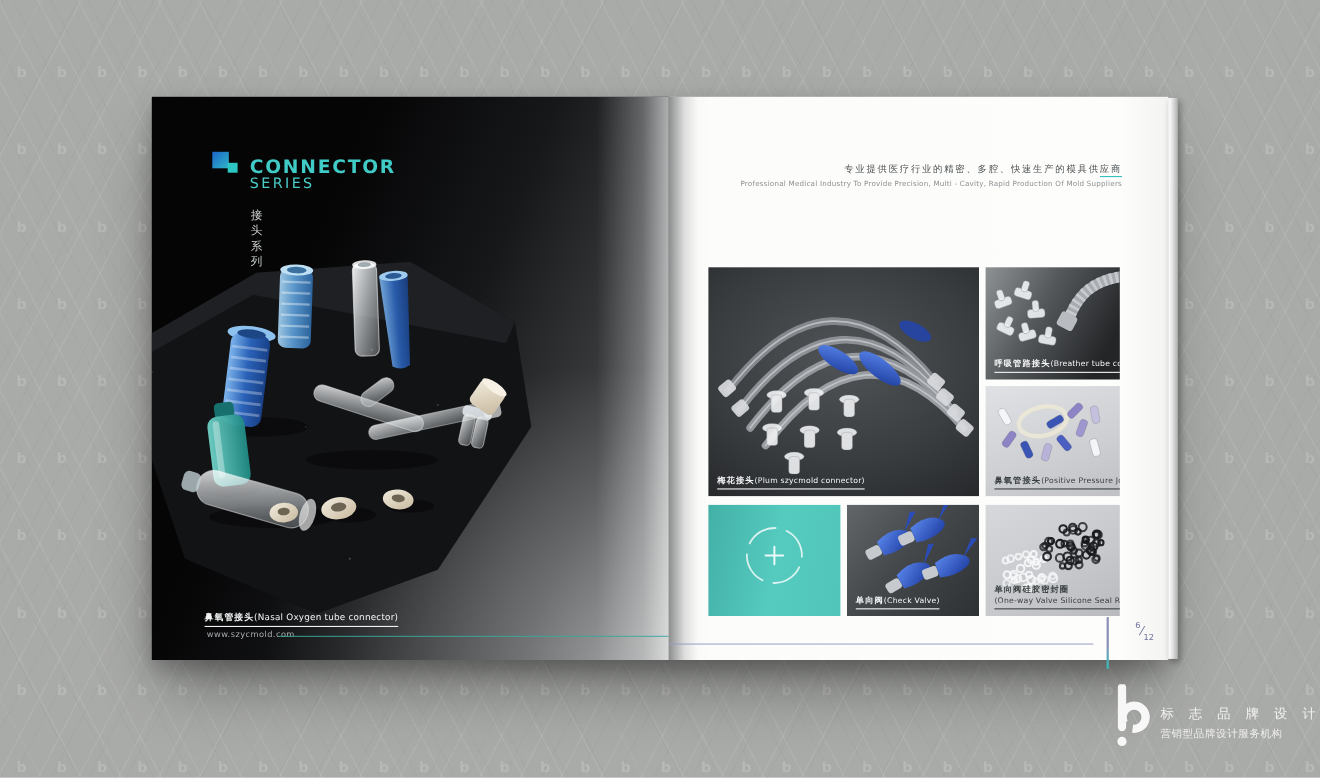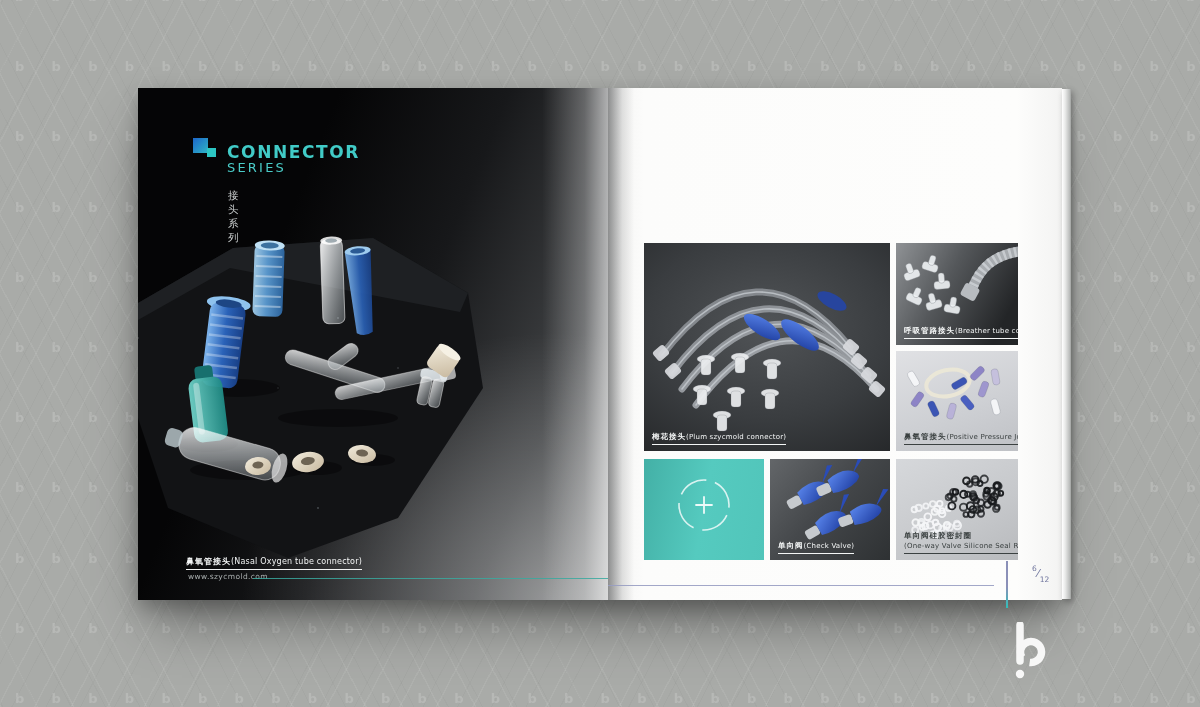--- a/index.html
+++ b/index.html
@@ -602,20 +602,24 @@
           <b class="cap-cn">鼻氧管接头</b><span class="cap-en">(Nasal Oxygen tube connector)</span>
         </span>
       </div>
       <div class="website-row">www.szycmold.com</div>
       <div class="teal-line"></div>
     </div>
 
     <div class="page-right">
       <div class="spine-shadow"></div>
 
+      <div class="tagline">
+        <div class="tagline-cn"><span>专业提供医疗行业的精密、多腔、快速生产的模具供</span><span class="tagline-accent">应商</span></div>
+        <div class="tagline-en">Professional Medical Industry To Provide Precision, Multi - Cavity, Rapid Production Of Mold Suppliers</div>
+      </div>
 
       <figure class="fig-plum">
         <svg viewBox="0 0 246 208" width="246" height="208">
           <defs>
             <linearGradient id="gBalloon" x1="0" y1="0" x2="1" y2="1">
               <stop offset="0" stop-color="#5a86ec"></stop>
                 <stop offset="1" stop-color="#1b3a9c"></stop>
             </linearGradient>
           </defs>
           <g fill="none" stroke-linecap="round">
@@ -872,14 +876,18 @@
   </div>
 
   <div class="edge-stack"></div>
 
   <div class="studio-mark">
     <svg class="studio-glyph" width="32" height="64" viewBox="0 0 32 64">
       <path d="M6,3 L6,39" stroke="#ffffff" stroke-width="7.5" stroke-linecap="round" fill="none"></path>
       <circle cx="17" cy="30" r="10.5" fill="none" stroke="#ffffff" stroke-width="7.5" stroke-dasharray="56 10" transform="rotate(150 17 30)"></circle>
       <circle cx="6" cy="52" r="4.2" fill="#ffffff"></circle>
     </svg>
+    <div class="studio-text">
+      <div class="studio-line1">标 志 品 牌 设 计</div>
+      <div class="studio-line2">营销型品牌设计服务机构</div>
+    </div>
   </div>
 </div>
 
 </body></html>

